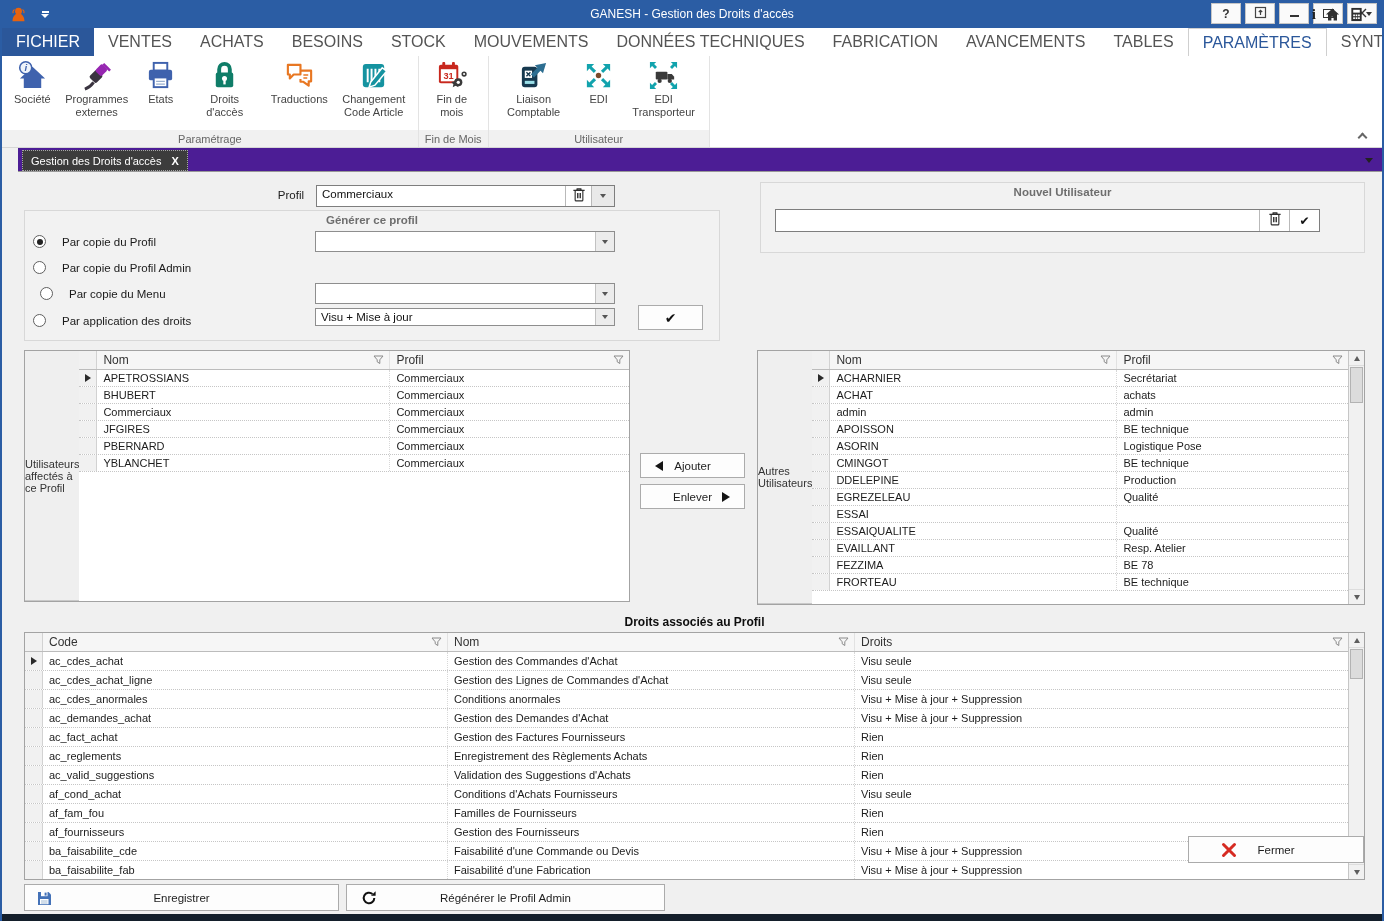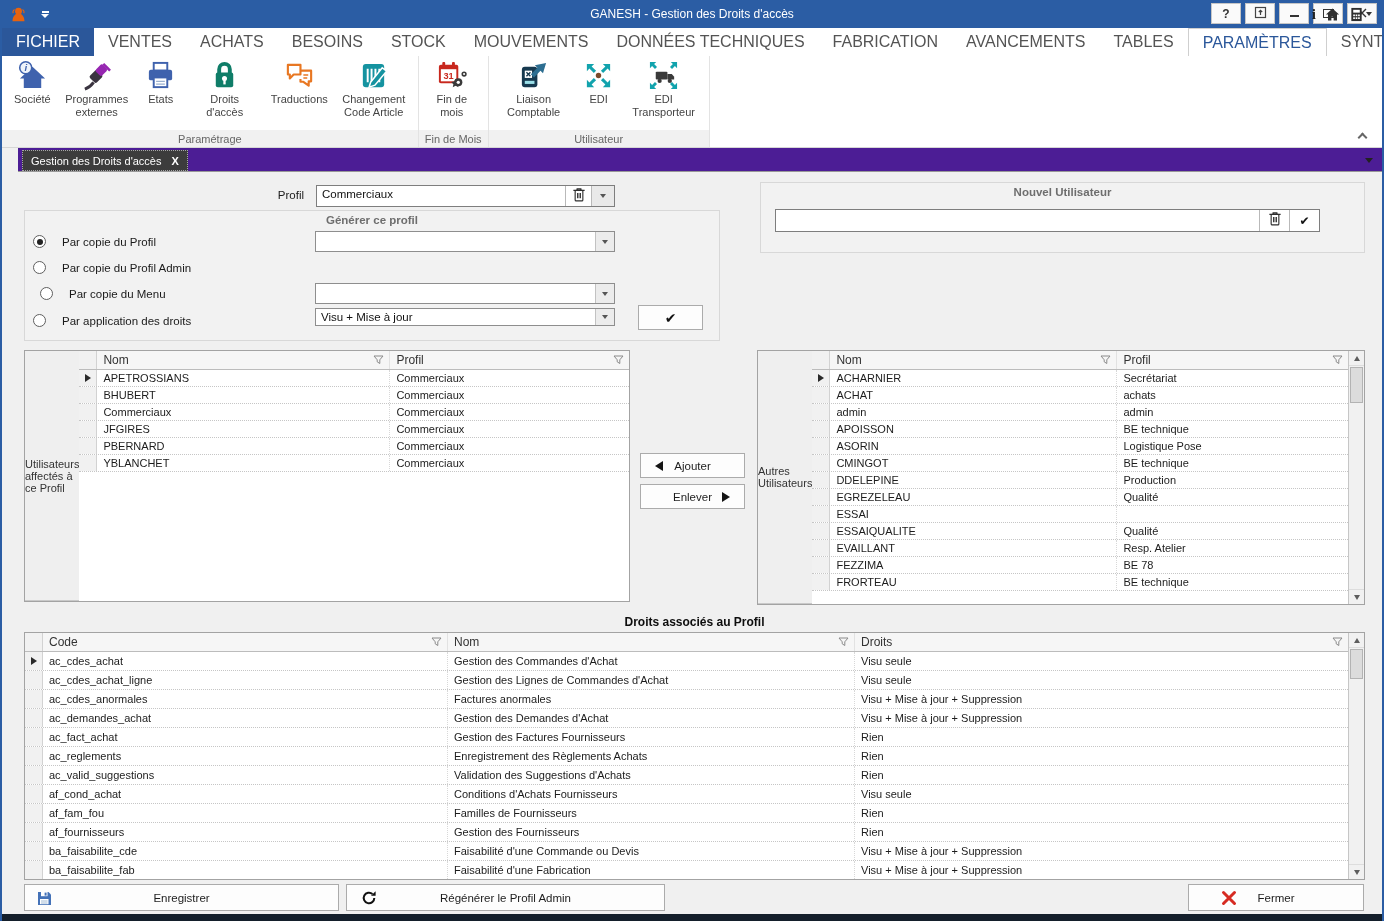--- a/index.html
+++ b/index.html
@@ -623,21 +623,21 @@
             </div>
             <div class="tr">
               <div class="td selcol"></div>
               <div class="td c0">ac_cdes_achat_ligne</div>
               <div class="td c1">Gestion des Lignes de Commandes d'Achat</div>
               <div class="td c2">Visu seule</div>
             </div>
             <div class="tr">
               <div class="td selcol"></div>
               <div class="td c0">ac_cdes_anormales</div>
-              <div class="td c1">Factures anormales</div>
+              <div class="td c1">Conditions anormales</div>
               <div class="td c2">Visu + Mise à jour + Suppression</div>
             </div>
             <div class="tr">
               <div class="td selcol"></div>
               <div class="td c0">ac_demandes_achat</div>
               <div class="td c1">Gestion des Demandes d'Achat</div>
               <div class="td c2">Visu + Mise à jour + Suppression</div>
             </div>
             <div class="tr">
               <div class="td selcol"></div>
@@ -715,21 +715,21 @@
   </div>
   <div class="btn" style="left:344px;top:884px;width:319px;height:27px">
     <span class="fico" style="left:14px">
         <svg viewBox="0 0 16 16">
           <path d="M13.3 8a5.3 5.3 0 1 1-1.8-4" fill="none" stroke="#111" stroke-width="2"></path>
           <path d="M14.6 1.2v4.6h-4.6z" fill="#111"></path>
         </svg>
       </span>
     <span>Régénérer le Profil Admin</span>
   </div>
-  <div class="btn" style="left:1186px;top:884px;width:176px;height:27px">
+  <div class="btn" style="left:1186px;top:836px;width:176px;height:27px">
     <span class="fico" style="left:32px">
         <svg viewBox="0 0 16 16">
           <path d="M2.5 2.5l11 11M13.5 2.5l-11 11" stroke="#d62b22" stroke-width="3" stroke-linecap="round"></path>
         </svg>
       </span>
     <span>Fermer</span>
   </div>
 
   <div class="bottom-strip"></div>
 </div>

